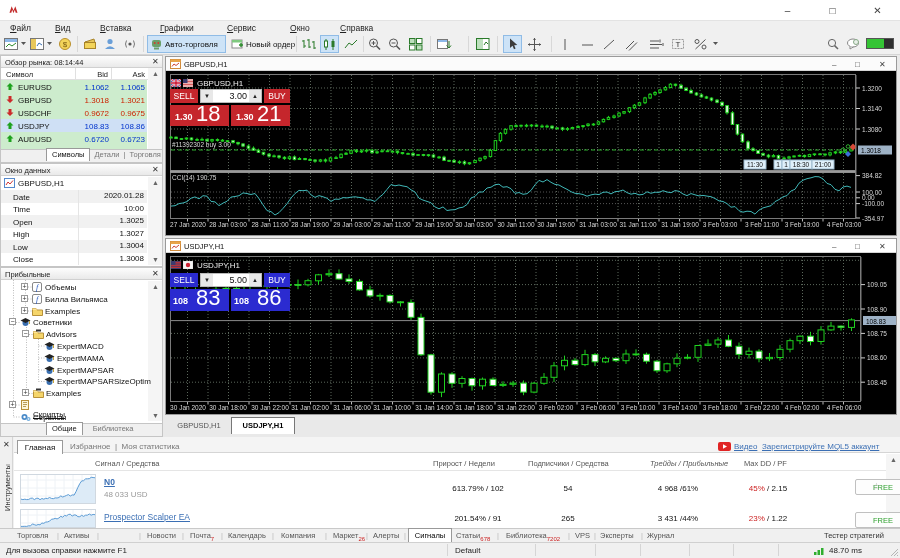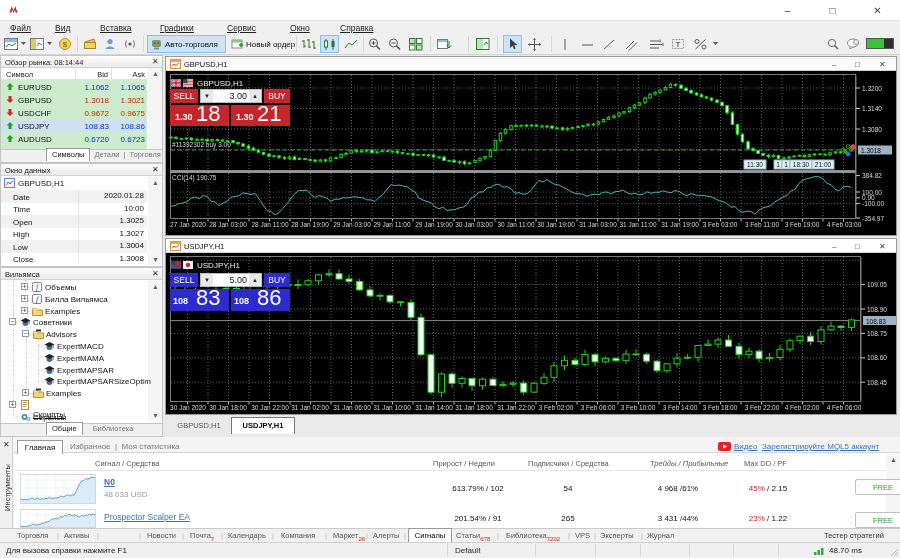--- a/index.html
+++ b/index.html
@@ -3,21 +3,21 @@
 *{margin:0;padding:0;box-sizing:border-box;}
 html,body{width:900px;height:558px;overflow:hidden;font-family:"Liberation Sans",sans-serif;background:#f0f0f0;}
 .abs{position:absolute;}
 #app{position:relative;width:900px;height:558px;background:#f0f0f0;font-size:8px;color:#111;}
 
 #titlebar{left:0;top:0;width:900px;height:21px;background:#ffffff;border-bottom:1px solid #e3e3e3;}
 #titletext{top:6.5px;font-size:8px;color:#111;}
 .winbtn{top:0;width:45px;height:21px;color:#444;font-size:10px;text-align:center;line-height:21px;}
 
 #menubar{left:0;top:21px;width:900px;height:13px;background:#f0f0f0;}
-.menuitem{top:23px;font-size:8.5px;color:#222;text-decoration:underline;}
+.menuitem{top:23px;font-size:8.5px;color:#222;}
 .menuitem u{text-decoration:underline;}
 
 #toolbar{left:0;top:34px;width:900px;height:21px;background:#f0f0f0;border-bottom:1px solid #d5d5d5;}
 .tsep{top:2px;width:1px;height:16px;background:#d8d8d8;}
 
 .panel{background:#ffffff;border:1px solid #c5c5c5;}
 .phead{position:absolute;left:0;top:0;right:0;height:12px;background:linear-gradient(#fdfdfd,#e9e9e9);border-bottom:1px solid #d0d0d0;font-size:7.5px;color:#222;padding:2px 0 0 4px;}
 .pclose{position:absolute;right:3px;top:2px;font-size:8px;color:#333;line-height:8px;}
 .mwrow{position:absolute;left:1px;width:146px;height:13px;}
 .mwsym{position:absolute;left:17px;top:3px;font-size:8px;color:#111;}
@@ -284,21 +284,21 @@
     <div class="abs dwrow" style="top:240.0px;background:#f1f1f1;">
       <div class="dwname">Low</div>
       <div class="dwval">1.3004</div>
     </div>
     <div class="abs dwrow" style="top:252.5px;background:#ffffff;">
       <div class="dwname">Close</div>
       <div class="dwval">1.3008</div>
     </div>
     <div class="abs" style="left:78px;top:190px;width:1px;height:75px;background:#e5e5e5;"></div>
     <div class="abs panel" style="left:0px;top:267px;width:163px;height:170px;"></div>
-    <div class="abs phead" style="left:1px;top:268px;width:161px;">Вильямса</div>
+    <div class="abs phead" style="left:1px;top:268px;width:161px;">Прибыльные</div>
     <div class="abs pclose" style="left:152px;top:270px;">✕</div>
     <div class="abs" style="left:148px;top:281px;width:14px;height:140px;background:#f5f5f5;"></div>
     <div class="abs" style="left:152px;top:283px;font-size:7px;color:#666;">▲</div>
     <div class="abs" style="left:152px;top:412px;font-size:7px;color:#666;">▼</div>
     <svg class="abs" style="left:0px;top:280px" width="148" height="142" viewBox="0 0 148 142">
       <g stroke="#bdbdbd" stroke-dasharray="1,1.5" fill="none">
         <path d="M13.5 0 V137"></path>
         <path d="M13.5 42.5 h6"></path>
         <path d="M13.5 125 h6"></path>
         <path d="M13.5 137 h6"></path>

